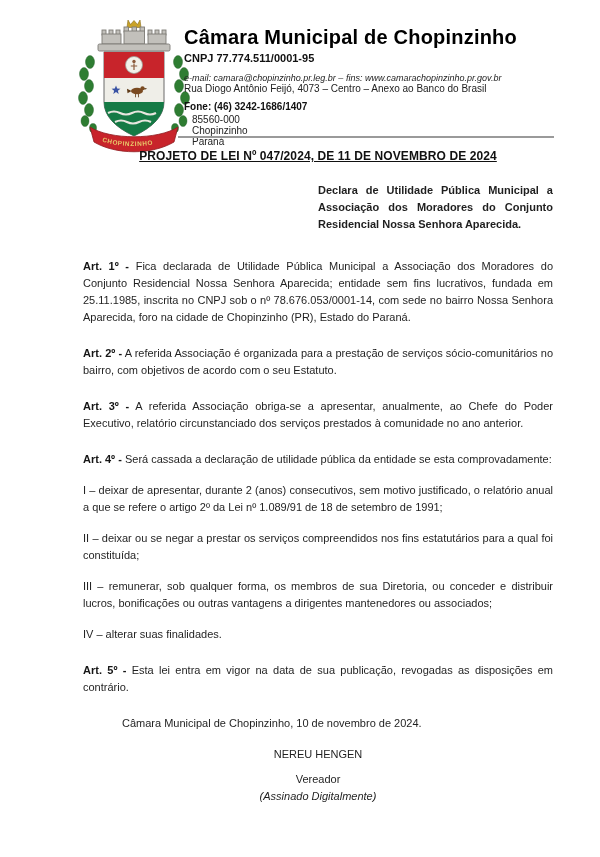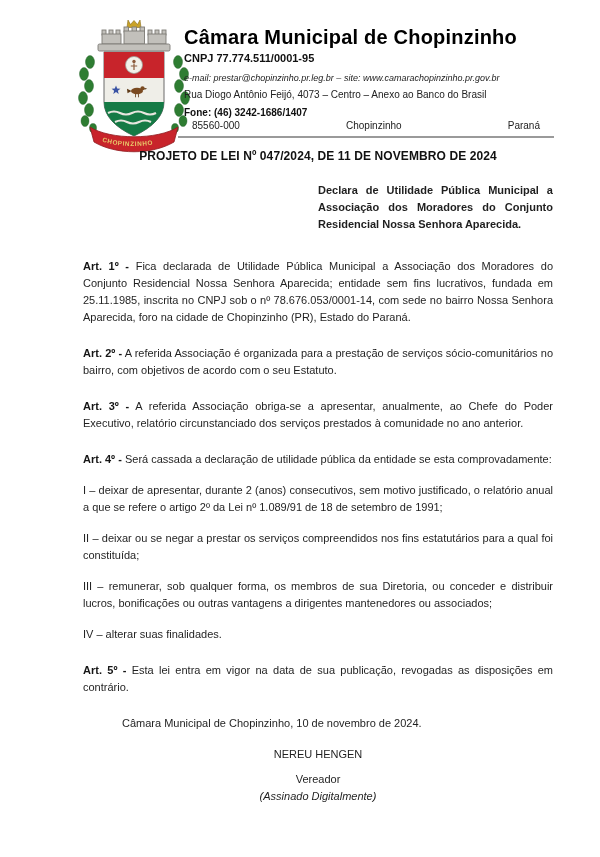--- a/index.html
+++ b/index.html
@@ -13,35 +13,35 @@
   }
   
   .logo-wrap { position: absolute; left: 74px; top: 18px; width: 122px; height: 144px; }
   .header-info {
     position: absolute; left: 184px; top: 26px; width: 358px;
     text-align: left;
   }
   .org-name { font-size: 20px; font-weight: bold; color: #000; letter-spacing: 0.2px; }
   .cnpj { font-size: 11px; font-weight: bold; margin-top: 3px; color: #111; }
   .contact { font-size: 9px; font-style: italic; margin-top: 9px; color: #222; }
-  .address { font-size: 10px; margin-top: 6px; color: #222; }
+  .address { font-size: 10px; color: #222; }
   .phone { font-size: 10px; font-weight: bold; margin-top: 7px; color: #111; }
   .city-row {
     display: flex; justify-content: space-between; align-items: baseline;
-    font-size: 10px; margin-top: 2px; padding: 0 2px 0 8px; color: #222;
+    font-size: 10px; margin-top: 2px; padding: 0 2px 0 8px; color: #222; flex-direction: column;
   }
   .divider {
     position: absolute; left: 178px; top: 136px; width: 376px; height: 2px;
     background: #9a9a9a;
   }
   
   .content { position: absolute; left: 83px; top: 149px; width: 470px; }
   .doc-title {
     font-size: 12px; font-weight: bold; text-align: center;
-    color: #111; letter-spacing: 0.1px;
+    text-decoration: underline; color: #111; letter-spacing: 0.1px;
   }
   .summary {
     width: 235px; margin-left: 235px; margin-top: 19px;
     font-size: 11px; font-weight: bold; line-height: 17px;
     text-align: justify; color: #1f1f1f;
   }
   .para, .item {
     font-size: 11px; line-height: 17px; text-align: justify; color: #1f1f1f;
   }
   .para { margin-top: 19px; }
@@ -125,21 +125,21 @@
       <text font-size="6.4" font-weight="bold" fill="#e9c96a" letter-spacing="0.6">
         <textPath href="#ribbonPath" startOffset="6%">CHOPINZINHO</textPath>
       </text>
     </g>
   </svg>
 </div>
 
 <div class="header-info">
   <div class="org-name">Câmara Municipal de Chopinzinho</div>
   <div class="cnpj">CNPJ 77.774.511/0001-95</div>
-  <div class="contact">e-mail: prestar@chopinzinho.pr.leg.br – site: www.camarachopinzinho.pr.gov.br</div>
+  <div class="contact">e-mail: camara@chopinzinho.pr.leg.br – fins: www.camarachopinzinho.pr.gov.br</div>
   <div class="address">Rua Diogo Antônio Feijó, 4073 – Centro – Anexo ao Banco do Brasil</div>
   <div class="phone">Fone: (46) 3242-1686/1407</div>
   <div class="city-row">
     <span>85560-000</span>
     <span>Chopinzinho</span>
     <span>Paraná</span>
   </div>
 </div>
 
 <div class="divider"></div>

